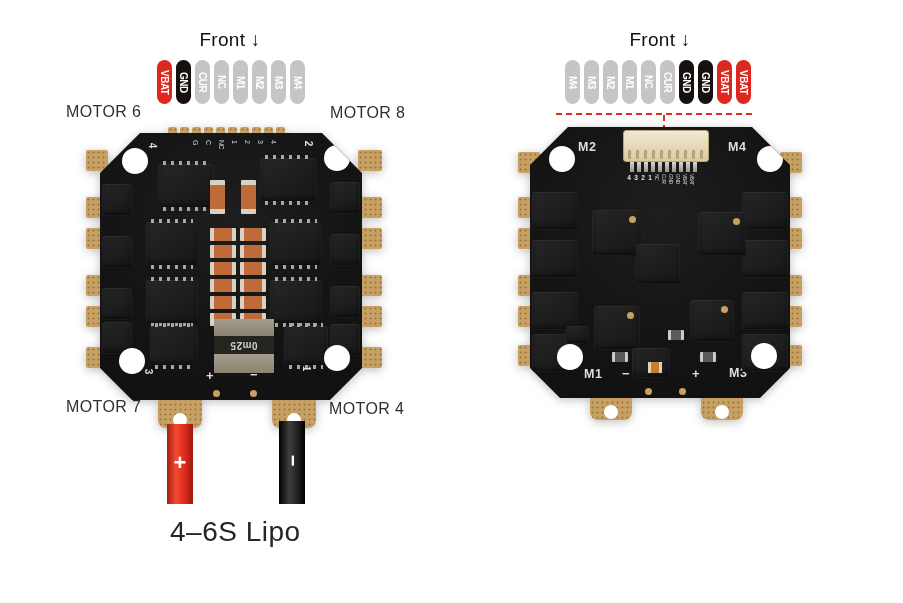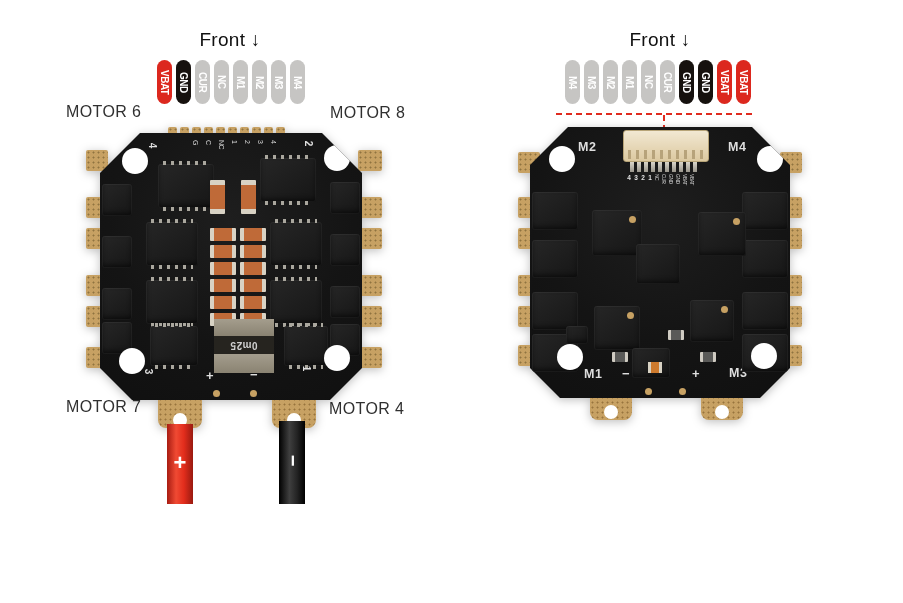--- a/index.html
+++ b/index.html
@@ -229,20 +229,21 @@
     </div>
   </div>
 
   <div class="abs wire-red" style="left:167px;top:424px;width:26px;height:80px;">
     <span class="wire-sym" style="top:26px;font-size:22px;">+</span>
   </div>
   <div class="abs wire-black" style="left:279px;top:421px;width:26px;height:83px;">
     <span class="wire-sym" style="top:28px;font-size:20px;transform:rotate(90deg);">−</span>
   </div>
 
+  <div class="abs caption" style="left:170px;top:516px;">4–6S Lipo</div>
 </div>
 
 <div class="grp">
 
   <div class="abs title" style="left:590px;top:29px;width:140px;">Front ↓</div>
 
   <div class="abs pills" style="left:565px;top:60px;">
     <div class="pill" style="background: rgb(198, 197, 195);">
         <span>M4</span>
       </div>

